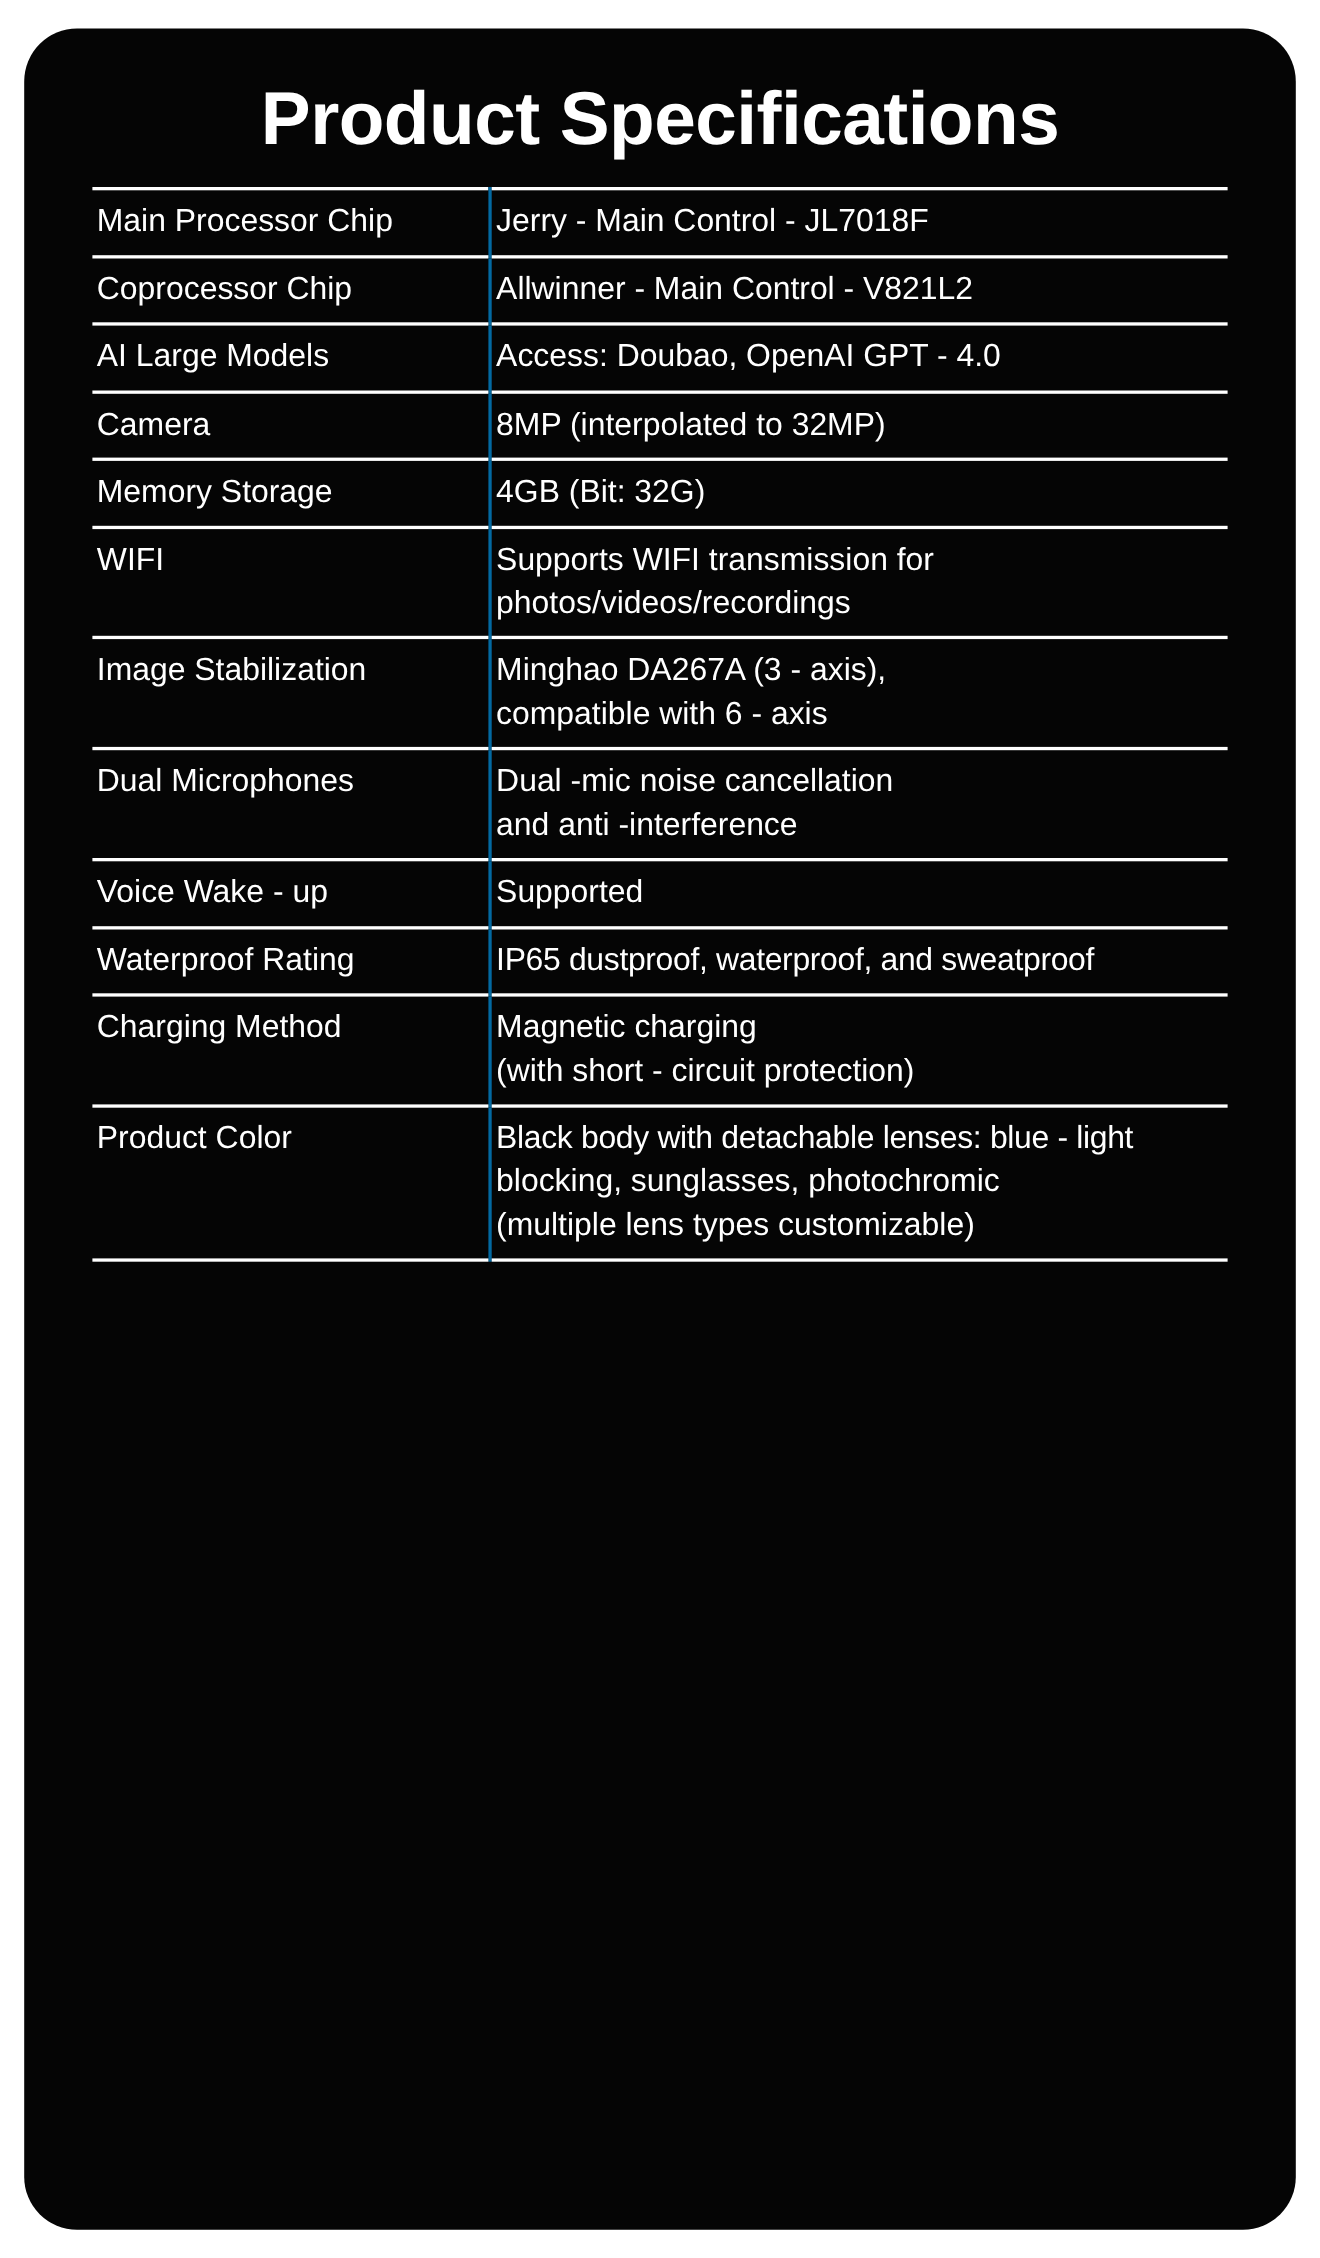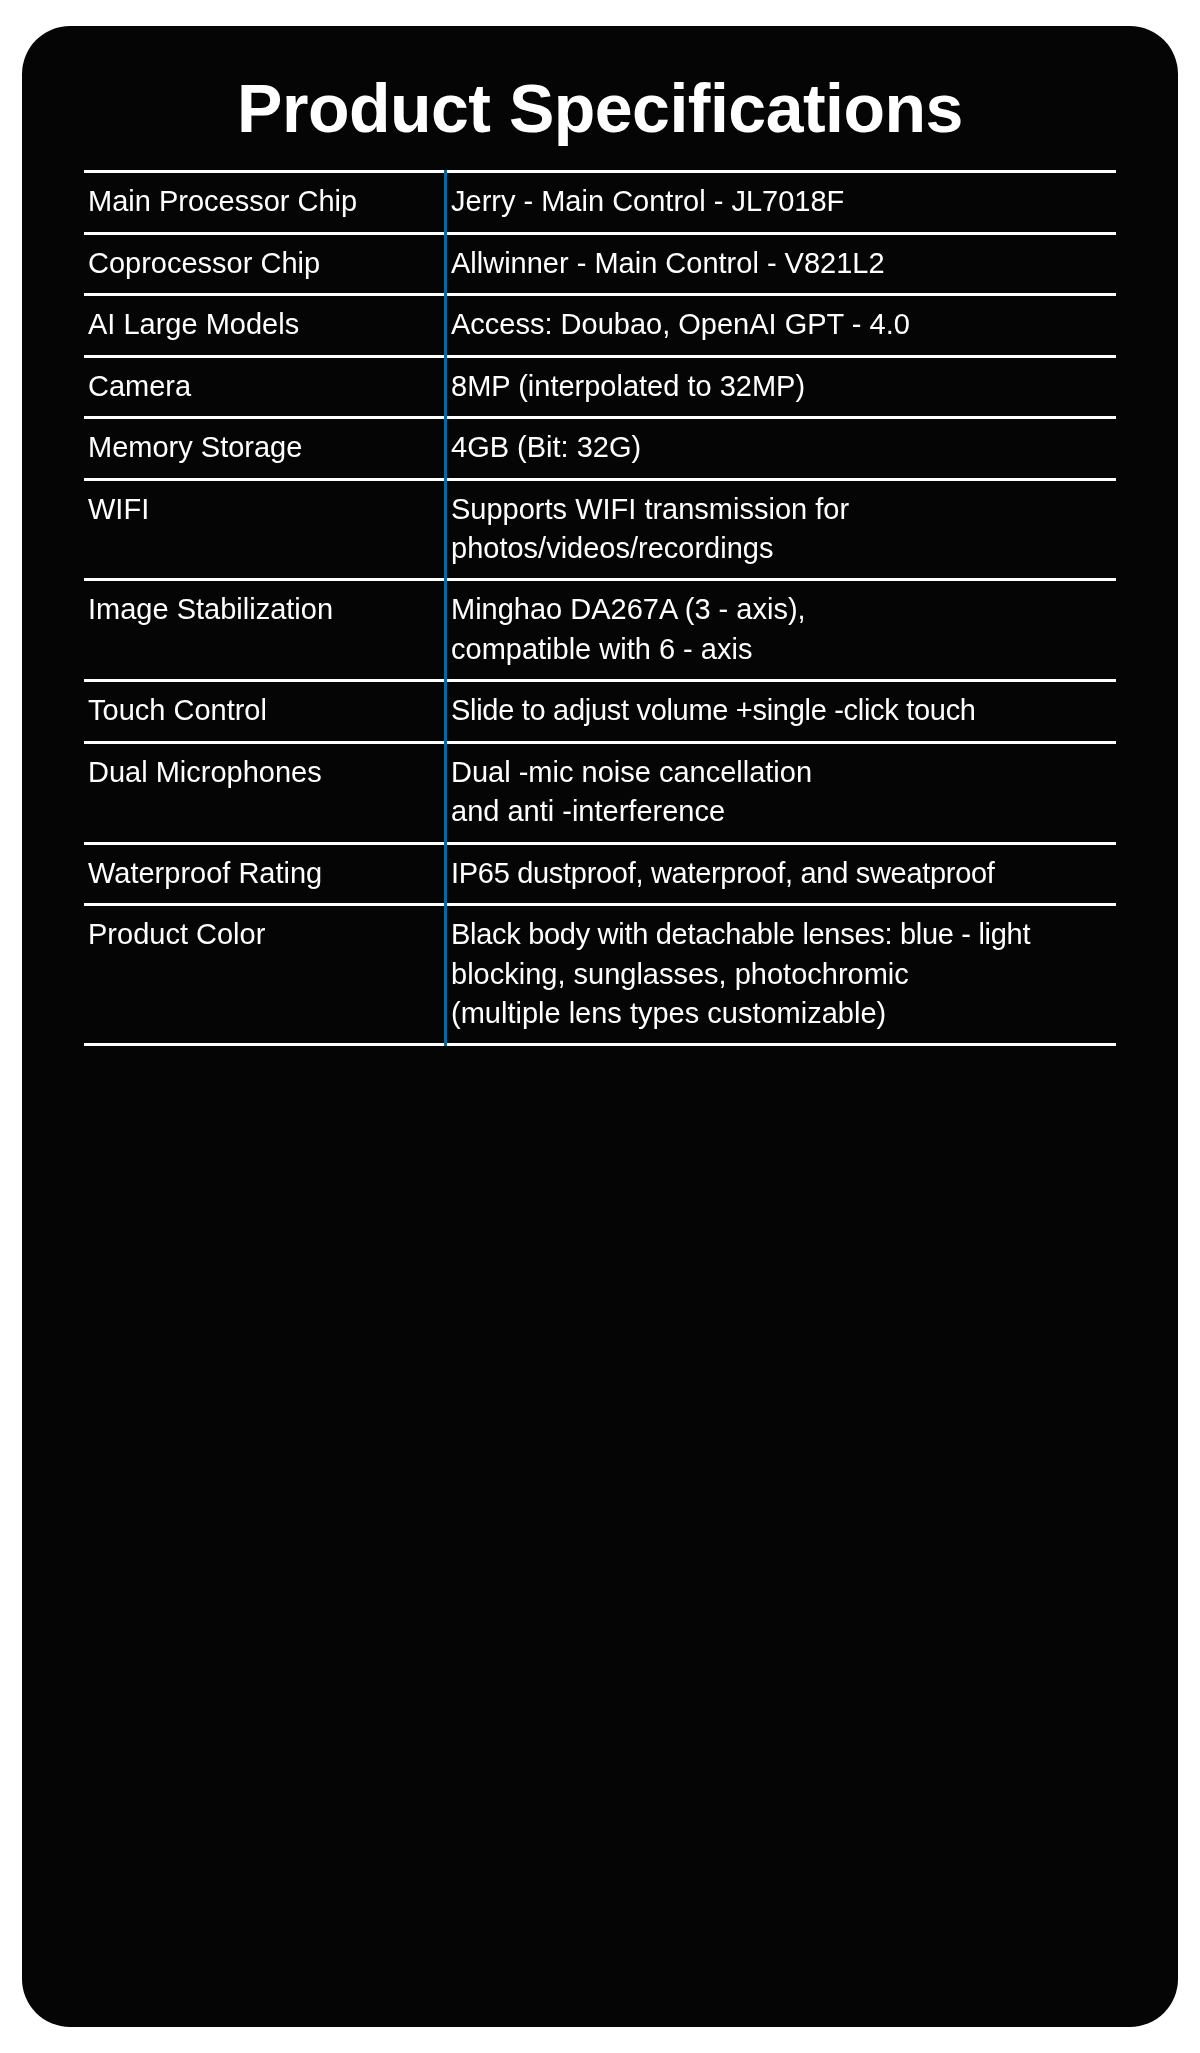--- a/index.html
+++ b/index.html
@@ -131,44 +131,51 @@
         </tr>
 
         <tr>
           <td class="label">Image Stabilization</td>
           <td class="value">
             <span class="value-line">Minghao DA267A (3 - axis),</span>
             <span class="value-line">compatible with 6 - axis</span>
           </td>
         </tr>
 
-        <tr>
-          <td class="label">Touch Control</td>
-          <td class="value">
-            <span class="value-line tight">Slide to adjust volume +single -click touch</span>
-          </td>
-        </tr>
 
         <tr>
           <td class="label">Dual Microphones</td>
           <td class="value">
             <span class="value-line">Dual -mic noise cancellation</span>
             <span class="value-line">and anti -interference</span>
           </td>
         </tr>
 
+        <tr>
+          <td class="label">Voice Wake - up</td>
+          <td class="value">
+            <span class="value-line">Supported</span>
+          </td>
+        </tr>
 
         <tr>
           <td class="label">Waterproof Rating</td>
           <td class="value">
             <span class="value-line tight">IP65 dustproof, waterproof, and sweatproof</span>
           </td>
         </tr>
 
 
+        <tr>
+          <td class="label">Charging Method</td>
+          <td class="value">
+            <span class="value-line">Magnetic charging</span>
+            <span class="value-line">(with short - circuit protection)</span>
+          </td>
+        </tr>
 
 
 
         <tr>
           <td class="label">Product Color</td>
           <td class="value">
             <span class="value-line tight">Black body with detachable lenses: blue - light</span>
             <span class="value-line">blocking, sunglasses, photochromic</span>
             <span class="value-line">(multiple lens types customizable)</span>
           </td>

